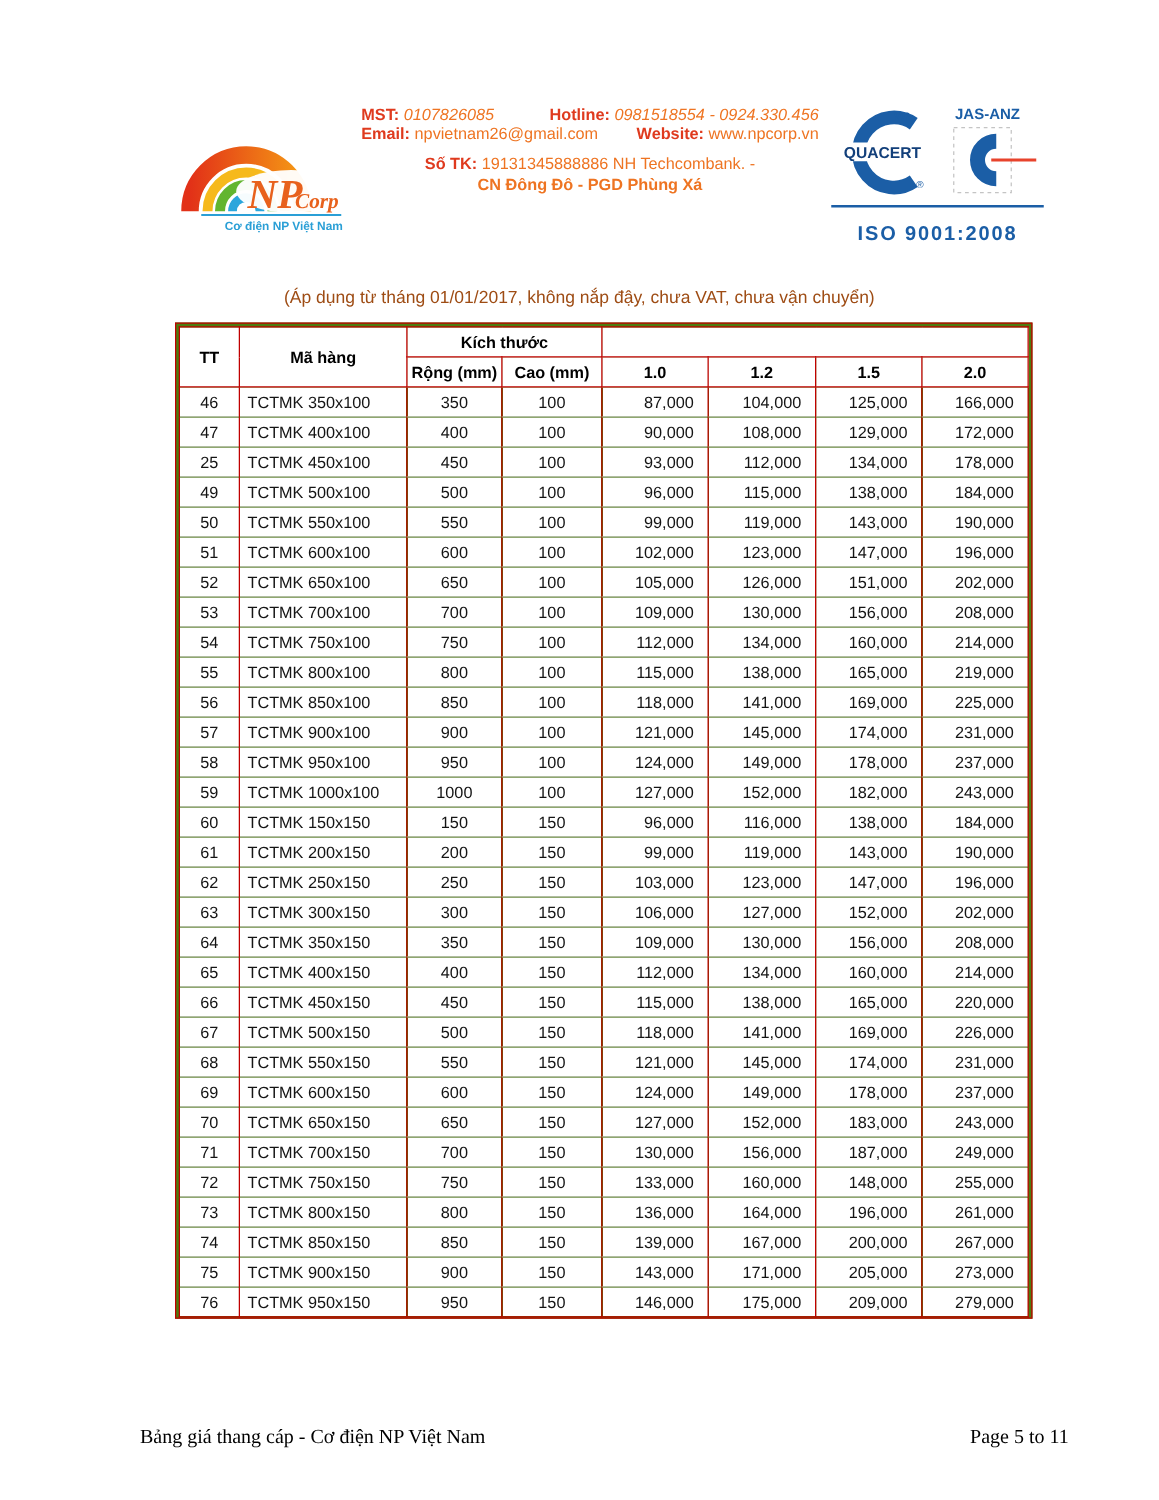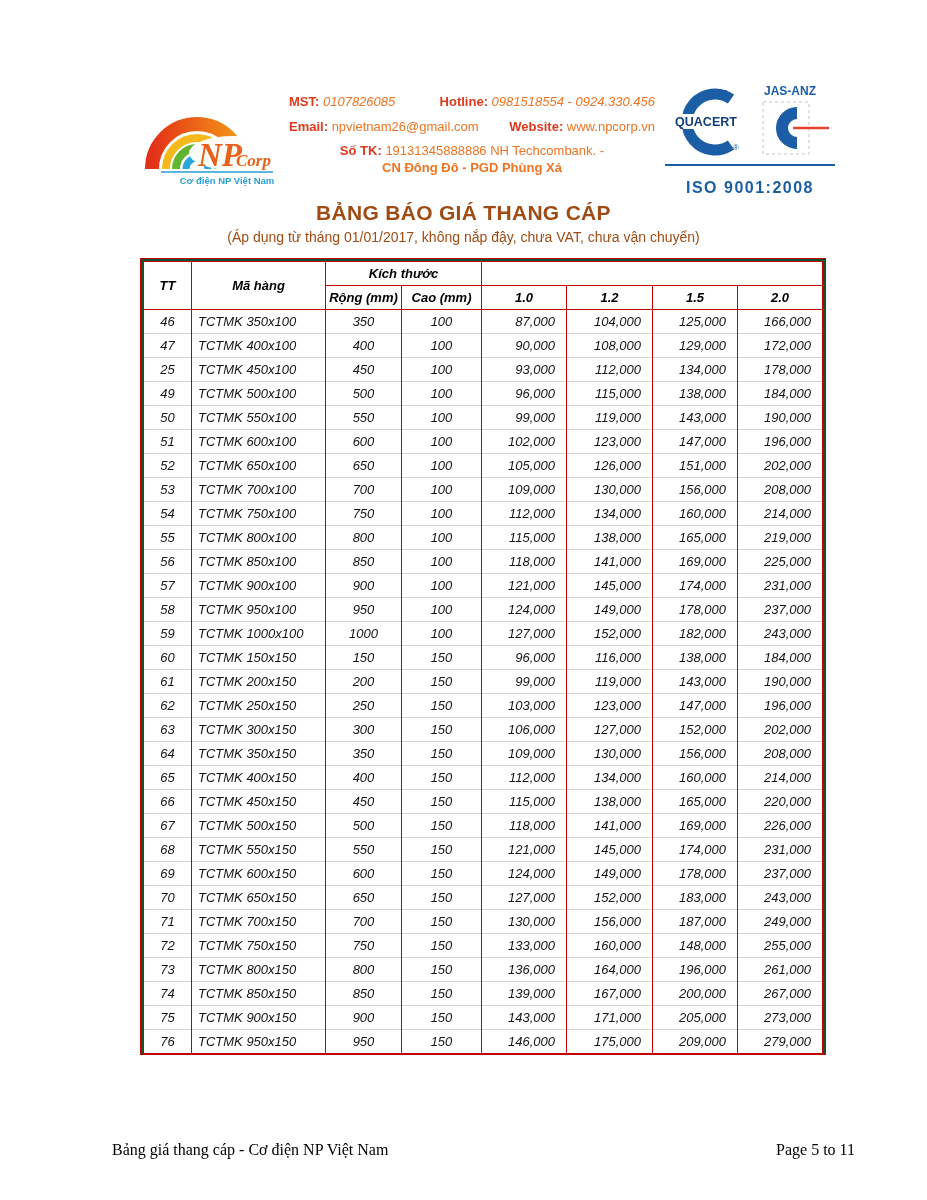--- a/index.html
+++ b/index.html
@@ -29,21 +29,20 @@
     font-size: 20px;
     font-weight: bold;
     color: #e8491c;
     text-align: center;
     white-space: nowrap;
     letter-spacing: .2px;
   }
   .info-row {
     display: flex;
     justify-content: space-between;
-    margin-top: 10px;
     font-size: 13px;
     padding: 0 4px;
   }
   .lbl { font-weight: bold; color: #df3a1e; }
   .val { color: #ee7422; }
   .italic { font-style: italic; }
   .bank-line { text-align: center; font-size: 13px; margin-top: 9px; }
   .bank-branch { text-align: center; font-size: 13px; margin-top: 2px; color: #ee7422; font-weight: bold; }
 
   .badges { width: 170px; flex: 0 0 auto; text-align: center; }
@@ -80,22 +79,21 @@
     color: #9e4c14;
   }
 
   
   .table-wrap {
     position: absolute;
     top: 258px;
     left: 140px;
     border: 1px solid #c00000;
     padding: 2px 2px 0 2px;
-    background: #14532d;
-    font-style: italic;
+    background: #4d7c0f;
   }
   table.price { border-collapse: collapse; table-layout: fixed; }
   table.price th {
     border: 1px solid #c00000;
     font-size: 13px;
     font-weight: bold;
     color: #000;
     height: 24px;
     text-align: center;
     background: #fff;
@@ -202,21 +200,20 @@
           <text x="41" y="13" text-anchor="middle" font-size="12" font-weight="bold" fill="#1b5ea6">JAS-ANZ</text>
           <rect x="14" y="20" width="46" height="52" fill="none" stroke="#c4c4c4" stroke-width="1" stroke-dasharray="3 3"></rect>
           <path d="M 48 31 A 15 15 0 1 0 48 61" fill="none" stroke="#1b5ea6" stroke-width="12"></path>
           <line x1="44" y1="46" x2="80" y2="46" stroke="#e8432c" stroke-width="2.5"></line>
         </svg>
       </div>
       <span class="iso-label">ISO 9001:2008</span>
     </div>
   </div>
 
-  <div class="doc-title">BẢNG BÁO GIÁ THANG CÁP</div>
   <div class="doc-subtitle">(Áp dụng từ tháng 01/01/2017, không nắp đậy, chưa VAT, chưa vận chuyển)</div>
 
   <div class="table-wrap">
     <table class="price">
       <colgroup>
         <col style="width:48px">
           <col style="width:134px">
           <col style="width:76px">
           <col style="width:80px">
         <col style="width:85px">

